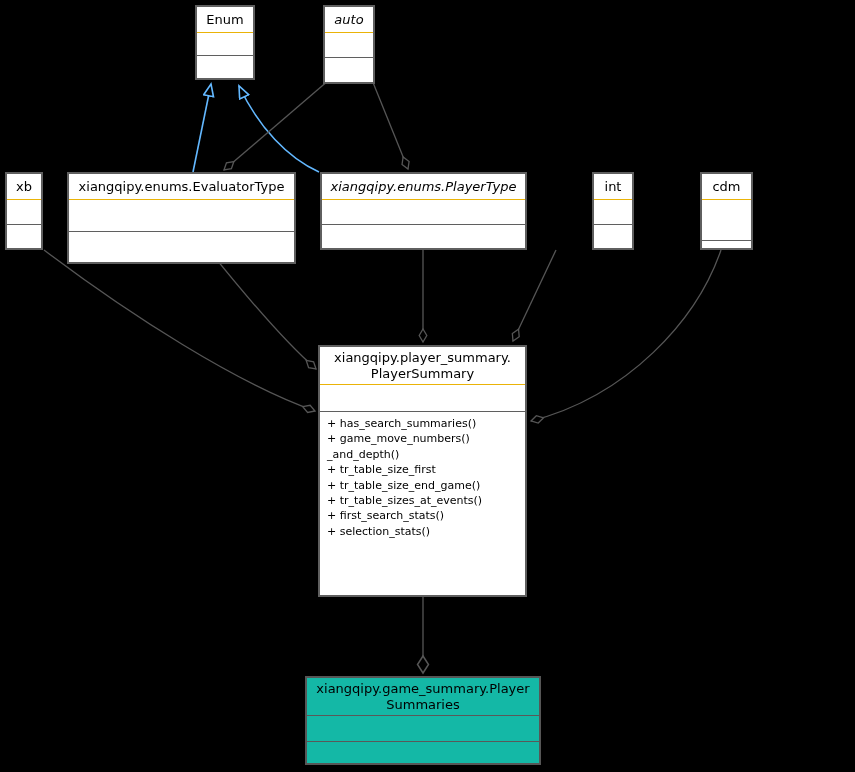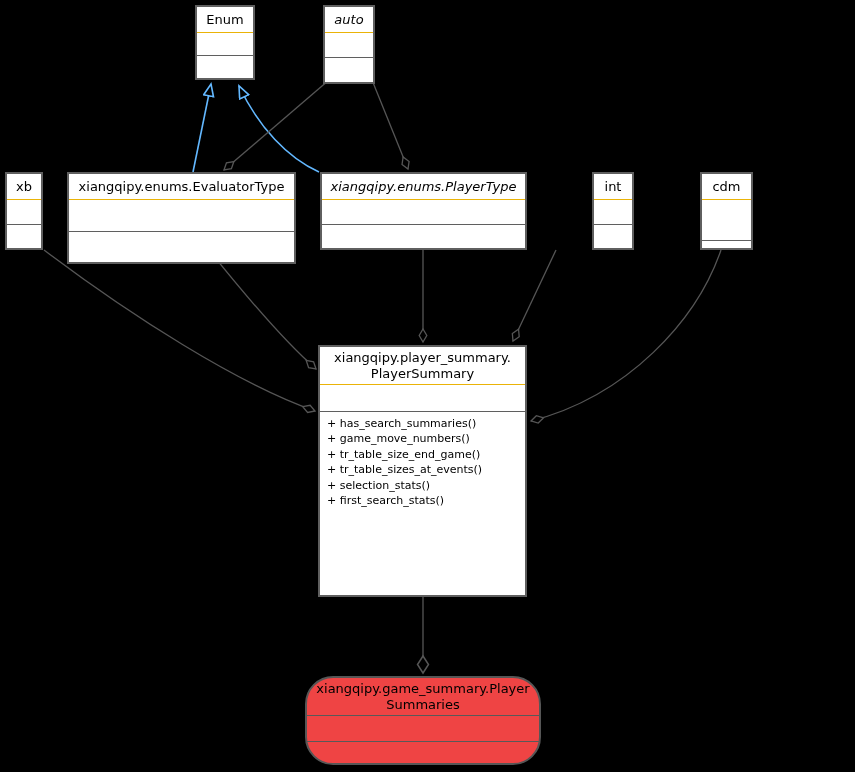--- a/index.html
+++ b/index.html
@@ -15,21 +15,21 @@
     display:flex; flex-direction:column;
   }
   .node .title {
     box-sizing:border-box; border-bottom:1px solid #eab308;
     display:flex; flex-direction:column; align-items:center; justify-content:center;
     font-size:13px; line-height:16px; text-align:center; white-space:nowrap;
   }
   .node .comp { box-sizing:border-box; flex:1; border-bottom:1px solid #5f5f5f; }
   .node .comp:last-child { border-bottom:none; }
   .small .title { height:26px; flex:0 0 26px; }
-  .gray { background:#ef4444; border-color:#565656;border-radius:28px; }
+  .gray { background:#14b8a6; border-color:#565656; }
   .gray .title, .gray .comp { border-color:#595959; }
   
   #player-summary .title { flex:0 0 38px; }
   #player-summary .attrs { flex:0 0 26px; border-bottom:1px solid #5f5f5f; }
   #player-summary .methods {
     flex:1; padding:4px 0 0 7px; font-size:11px; line-height:15.4px;
     white-space:nowrap; text-align:left;
   }
   #player-summaries .title { flex:0 0 38px; }
   #player-summaries .comp1 { flex:0 0 26px; }
@@ -109,24 +109,26 @@
 
   <div class="node" id="player-summary" style="left:318px; top:345px; width:209px; height:252px;">
     <div class="title">
       <span>xiangqipy.player_summary.</span>
       <span>PlayerSummary</span>
     </div>
     <div class="attrs"></div>
     <div class="methods">
       <div>+ has_search_summaries()</div>
       <div>+ game_move_numbers()</div>
+      <div>_and_depth()</div>
+      <div>+ tr_table_size_first</div>
       <div>+ tr_table_size_end_game()</div>
       <div>+ tr_table_sizes_at_events()</div>
+      <div>+ first_search_stats()</div>
       <div>+ selection_stats()</div>
-      <div>+ first_search_stats()</div>
     </div>
   </div>
 
   <div class="node gray" id="player-summaries" style="left:305px; top:676px; width:236px; height:89px;">
     <div class="title">
       <span>xiangqipy.game_summary.Player</span>
       <span>Summaries</span>
     </div>
     <div class="comp comp1"></div>
     <div class="comp"></div>

